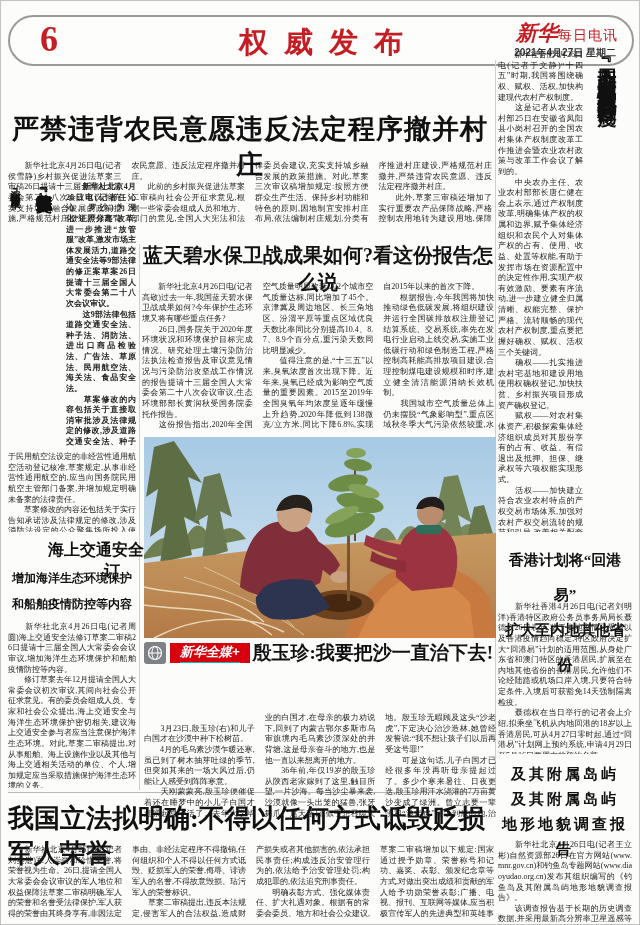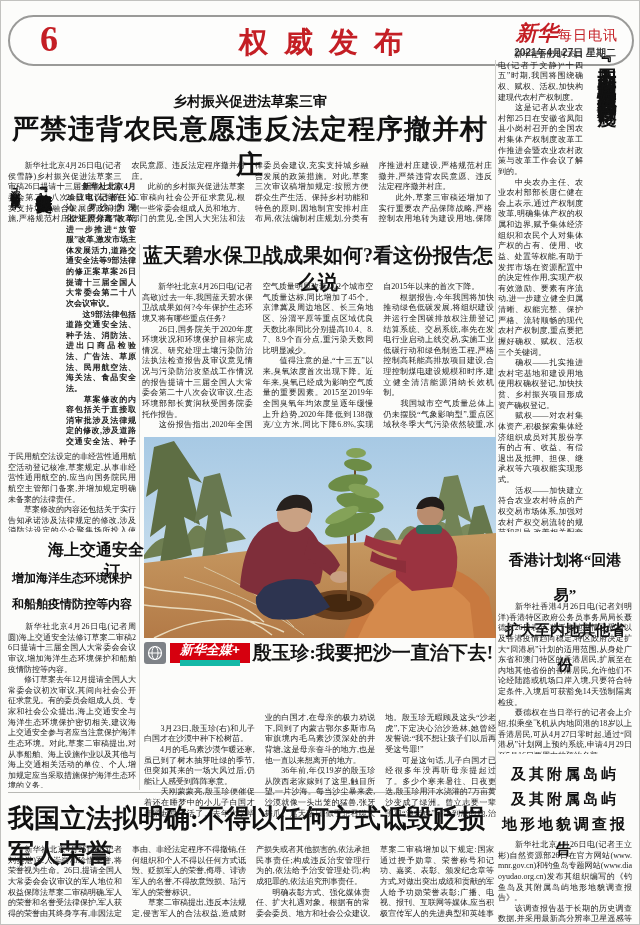--- a/index.html
+++ b/index.html
@@ -57,21 +57,21 @@
   
   .bs-h{position:absolute;left:142px;top:242px;width:352px;text-align:center;font-size:20px;}
   .bs-body{position:absolute;left:142px;top:282px;width:352px;height:150px;}
   .photo{position:absolute;left:144px;top:437px;width:352px;height:201px;background:#9cc0dd;}
   .badge-row{position:absolute;left:144px;top:641px;width:352px;height:24px;display:flex;align-items:center;}
   .globe-sq{width:22px;height:22px;background:#7e8287;border-radius:3px;display:flex;
           align-items:center;justify-content:center;flex:0 0 auto;}
   .badge-red{height:20px;margin-left:4px;background:#d6000f;color:#fff;display:flex;
           align-items:center;padding:0 10px;flex:0 0 auto;}
   .badge-red span{font-family:"Liberation Sans",sans-serif;font-weight:bold;font-style:italic;
-          font-size:13px;border-bottom:6px solid #14b8a6;padding-bottom:1px;}
+          font-size:13px;border-bottom:1px solid #14b8a6;padding-bottom:1px;}
   .feat-h{flex:1;text-align:center;font-size:19px;font-weight:bold;color:#111;}
   .feat-body{position:absolute;left:144px;top:713px;width:352px;height:113px;}
   
   .mil-h{position:absolute;left:8px;top:801px;width:486px;text-align:left;font-size:26px;}
   .mil-body{position:absolute;left:8px;top:845px;width:486px;height:78px;}
 </style>
 </head>
 <body>
 
 <div class="page">
@@ -82,21 +82,20 @@
     <div class="masthead">
       <span class="script">新华</span><span class="rest">每日电讯</span>
     </div>
     <div class="dateline">2021年4月27日 星期二</div>
   </div>
 
   <div class="vrule" style="left:139px;top:244px;height:546px;"></div>
   <div class="vrule" style="left:495px;top:60px;height:730px;"></div>
   <div class="hrule" style="left:8px;top:792px;width:486px;"></div>
 
-  <div class="vill-kicker sanshead">乡村振兴促进法草案三审</div>
   <div class="vill-head serifhead">严禁违背农民意愿违反法定程序撤并村庄</div>
   <div class="vill-body bodytext cols4">　　新华社北京4月26日电(记者侯雪静)乡村振兴促进法草案三审稿26日提请十三届全国人大常委会第二十八次会议审议,拟充实支持城乡融合发展的政策措施,严格规范村庄撤并,严禁违背农民意愿、违反法定程序撤并村庄。
 　　此前的乡村振兴促进法草案二审稿向社会公开征求意见,根据一些常委会组成人员和地方、部门的意见,全国人大宪法和法律委员会建议,充实支持城乡融合发展的政策措施。对此,草案三次审议稿增加规定:按照方便群众生产生活、保持乡村功能和特色的原则,因地制宜安排村庄布局,依法编制村庄规划,分类有序推进村庄建设,严格规范村庄撤并,严禁违背农民意愿、违反法定程序撤并村庄。
 　　此外,草案三审稿还增加了实行重要农产品保障战略,严格控制农用地转为建设用地,保障种子安全,建设现代农业产业技术体系,促进乡村产业深度融合,培养农村创新创业带头人,建立健全易返贫致贫人口动态监测预警机制的规定。
 　　在充实乡村人才队伍方面,草案三审稿增加了健全乡村人才工作体制机制,培养本土人才,引导城市人才下乡,推动专业人才服务乡村等规定。</div>
 
   <div class="rural">
     <div class="rural-text bodytext">　　新华社合肥4月26日电(记者于文静)“十四五”时期,我国将围绕确权、赋权、活权,加快构建现代农村产权制度。
 　　这是记者从农业农村部25日在安徽省凤阳县小岗村召开的全国农村集体产权制度改革工作推进会暨农业农村政策与改革工作会议了解到的。
 　　中央农办主任、农业农村部部长唐仁健在会上表示,通过产权制度改革,明确集体产权的权属和边界,赋予集体经济组织和农民个人对集体产权的占有、使用、收益、处置等权能,有助于发挥市场在资源配置中的决定性作用,实现产权有效激励、要素有序流动,进一步建立健全归属清晰、权能完整、保护严格、流转顺畅的现代农村产权制度,重点要把握好确权、赋权、活权三个关键词。

